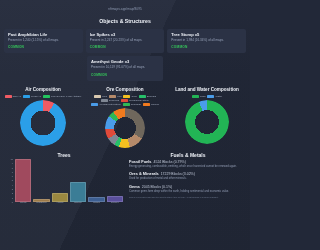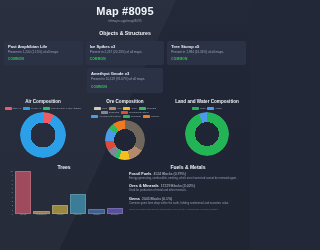--- a/index.html
+++ b/index.html
@@ -73,21 +73,20 @@
   .footnote { font-size:2.1px; color:#6f7b91; line-height:1.25; margin-top:2px; }
 </style>
 </head>
 <body>
 
 <div class="bg-tex"></div>
 
 <div class="wrap">
 
   <div class="hdr">
-    <h1>Map #8095</h1>
     <div class="sub">nftmaps.app/map/8095</div>
   </div>
   <div class="sect-title">Objects &amp; Structures</div>
 
   <div class="card-row">
     <div class="card">
       <div class="c-title">Past Amphibian Life</div>
       <div class="c-desc">Present in 1,240 (1.15%) of all maps.</div>
       <div class="c-badge">COMMON</div>
     </div>

